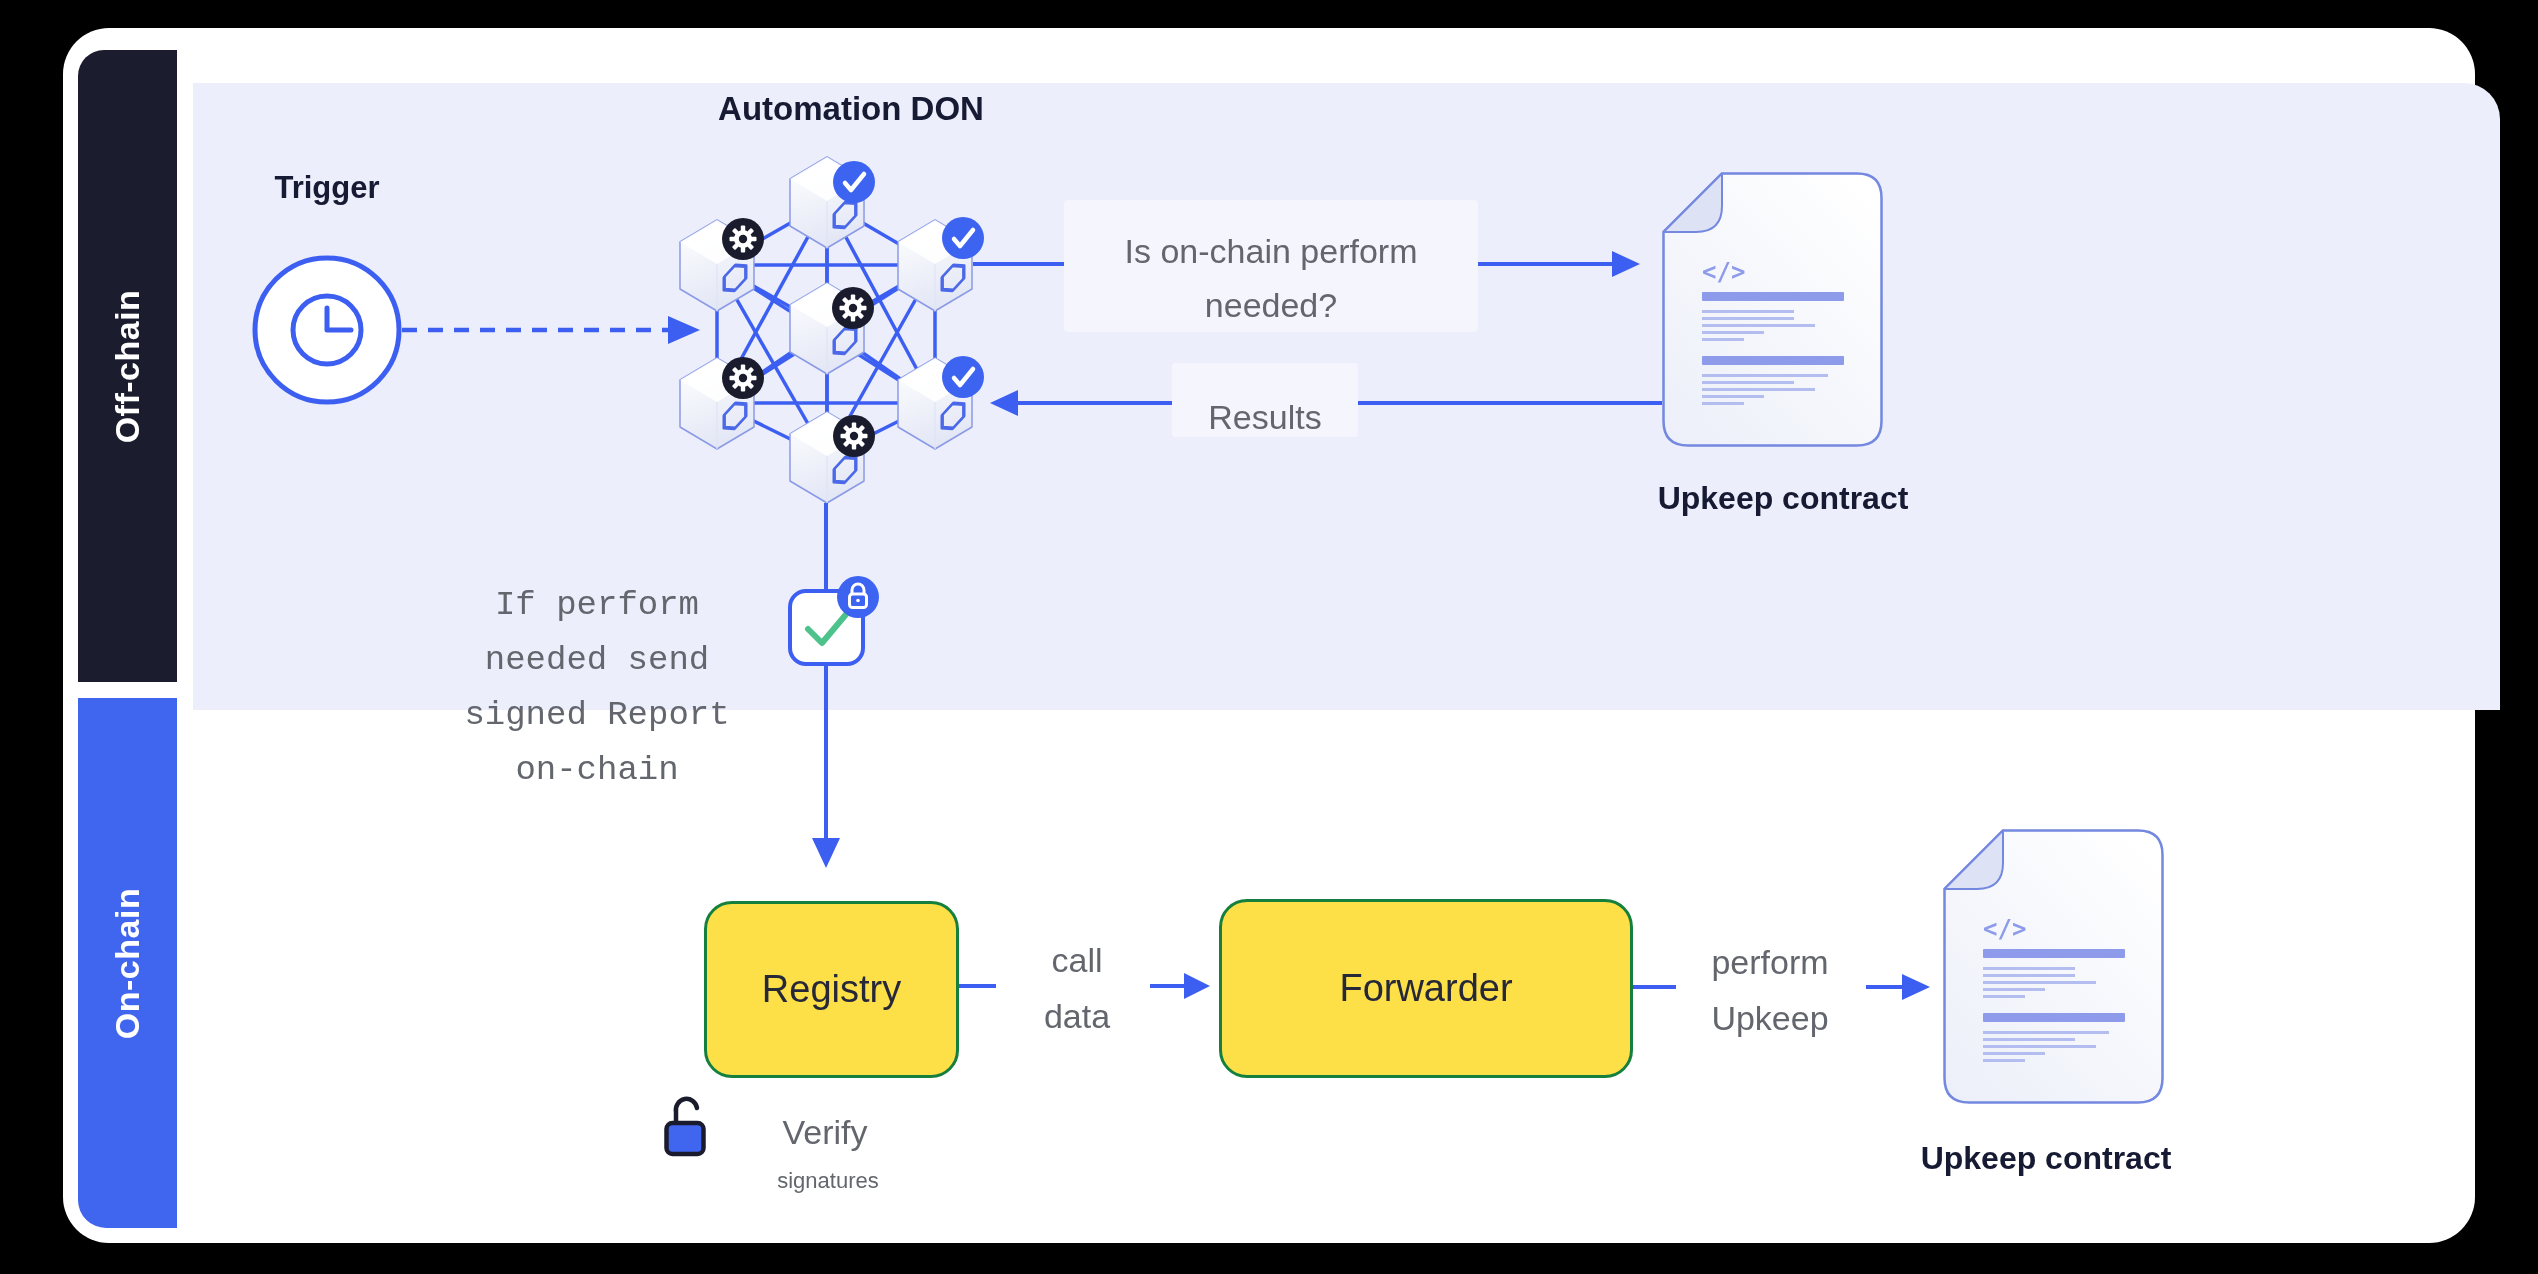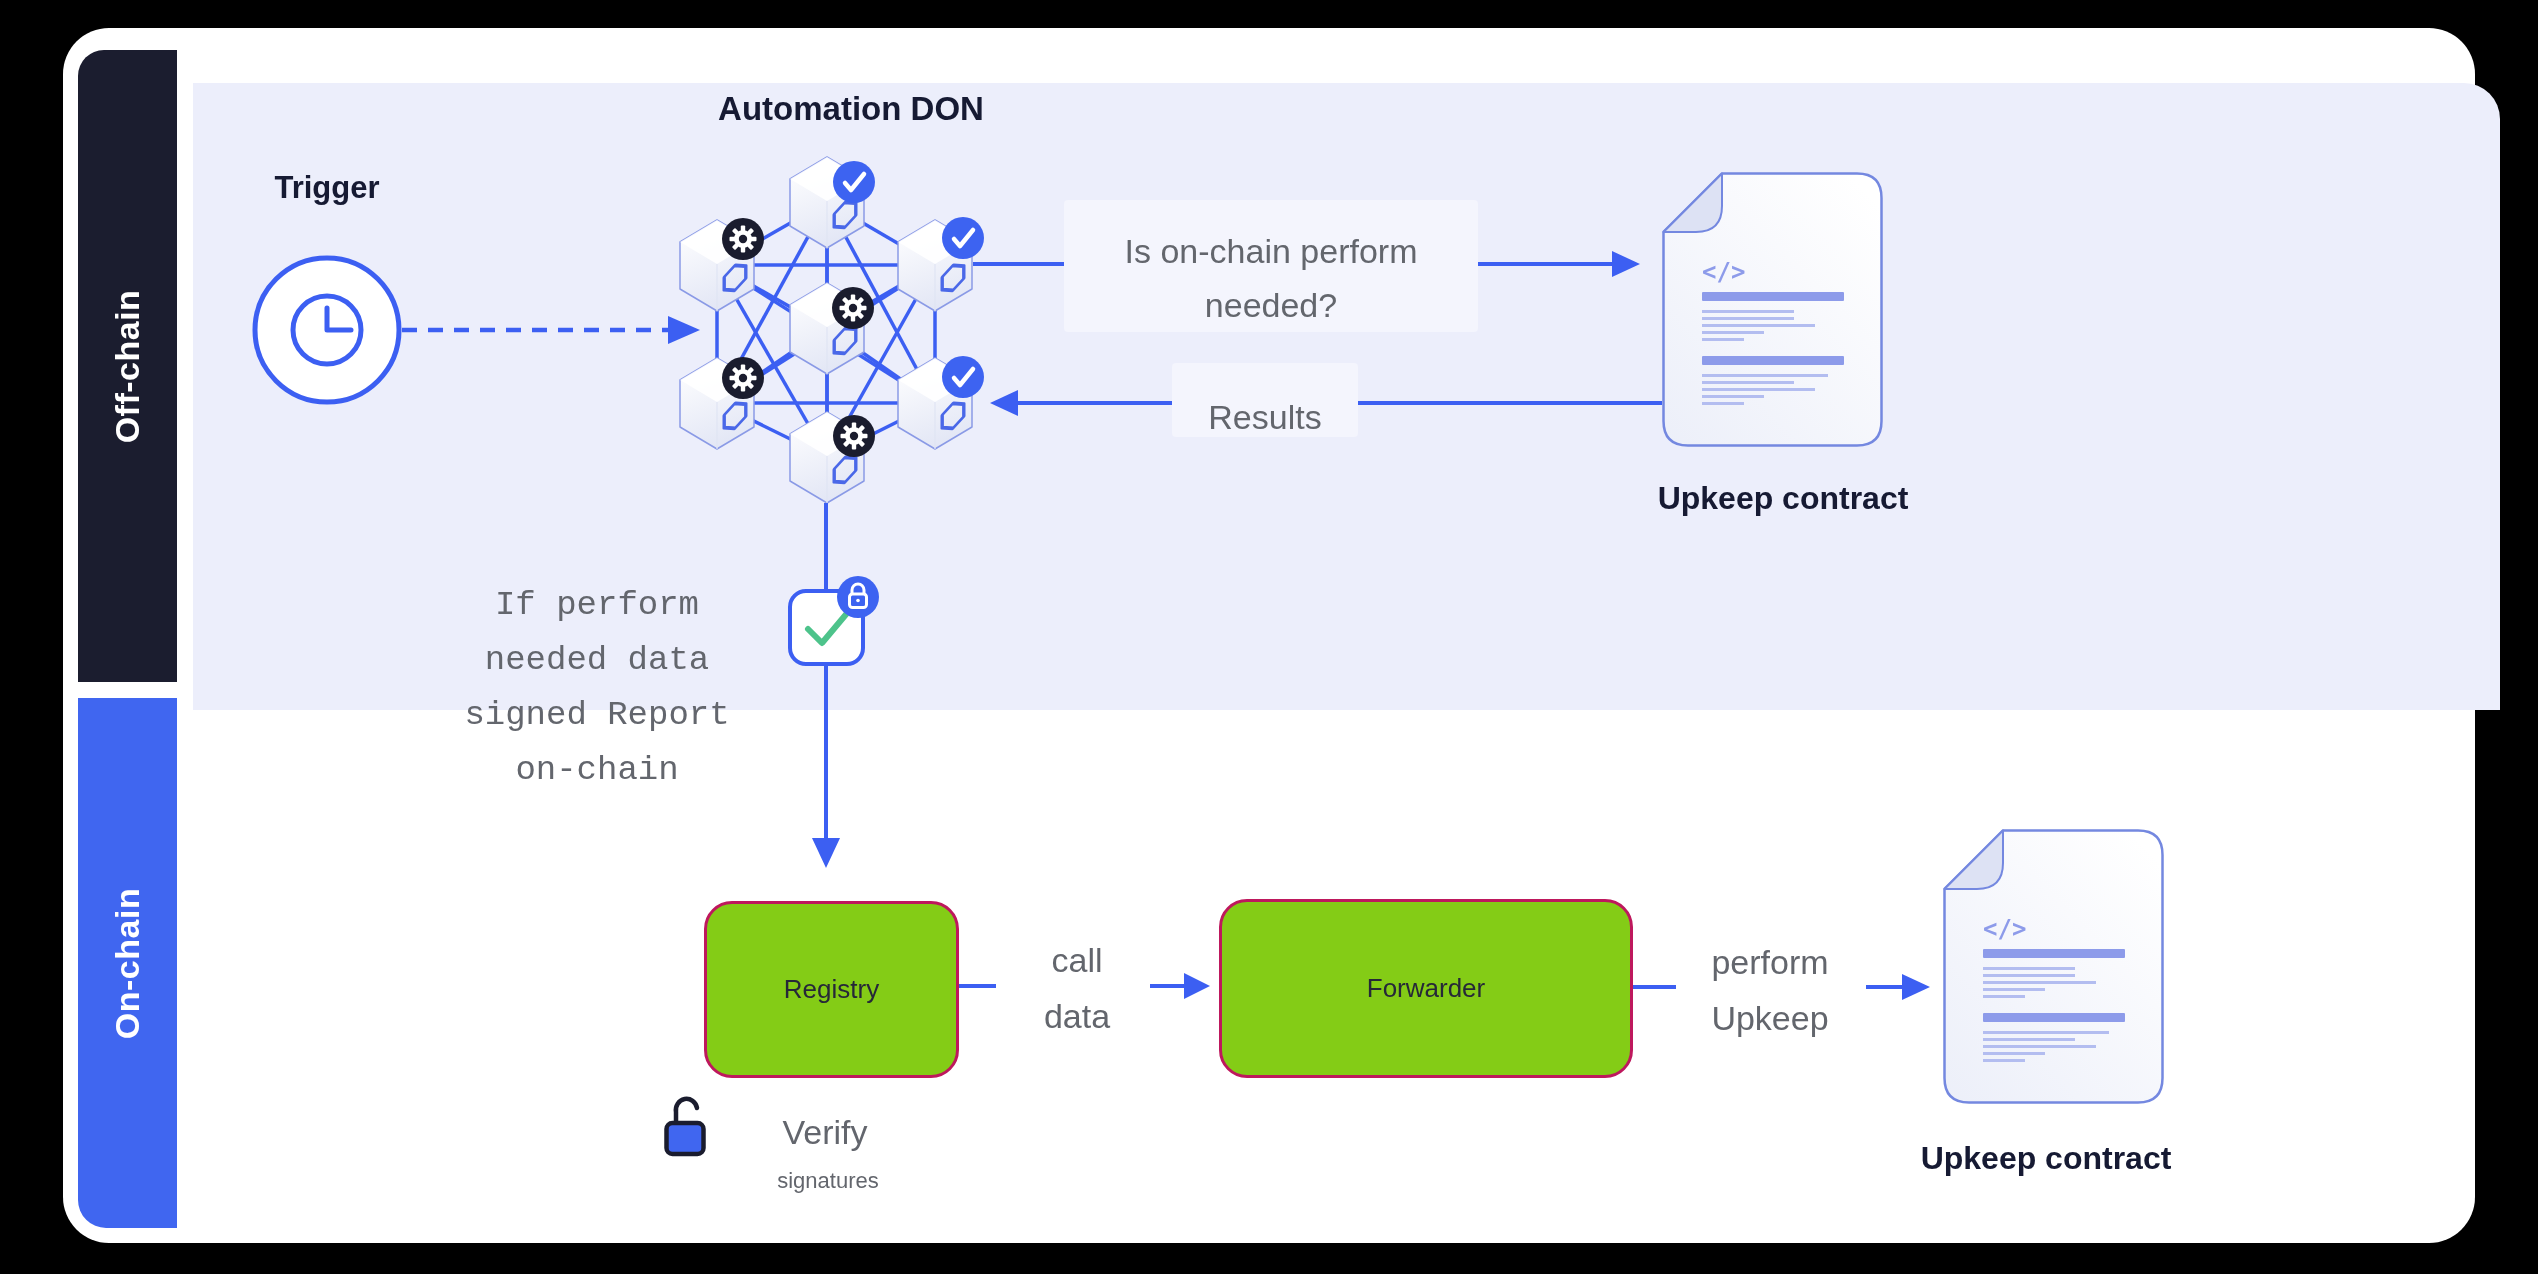--- a/index.html
+++ b/index.html
@@ -16,22 +16,22 @@
   .lbl-dark{color:#161a33;font-weight:bold;}
   .lbl-gray{color:#63666d;font-weight:normal;}
   .lbl-trigger{left:227px;top:170px;width:200px;font-size:31px;}
   .lbl-don{left:701px;top:90px;width:300px;font-size:33px;}
   .qbox{position:absolute;left:1064px;top:200px;width:414px;height:132px;background:#f4f5fd;border-radius:4px;z-index:3;
         display:flex;flex-direction:column;justify-content:flex-end;font-size:34px;line-height:54px;color:#63666d;text-align:center;}
   .rbox{position:absolute;left:1172px;top:363px;width:186px;height:74px;background:#f4f5fd;border-radius:4px;z-index:3;
         display:flex;align-items:flex-end;justify-content:center;font-size:34px;color:#63666d;}
   .lbl-upkeep1{left:1633px;top:480px;width:300px;font-size:32px;}
   .note-report{left:447px;top:578px;width:300px;font-size:34px;line-height:55px;font-family:Liberation Mono, monospace;}
-  .nodebox{position:absolute;z-index:3;background:#84cc16;border:3px solid #be185d;border-radius:28px;
-           display:flex;align-items:center;justify-content:center;font-size:26px;color:#262838;}
+  .nodebox{position:absolute;z-index:3;background:#fde047;border:3px solid #15803d;border-radius:28px;
+           display:flex;align-items:center;justify-content:center;font-size:38px;color:#262838;}
   .box-registry{left:704px;top:901px;width:249px;height:171px;}
   .box-forwarder{left:1219px;top:899px;width:408px;height:173px;}
   .lbl-calldata{left:1007px;top:932px;width:140px;font-size:34px;line-height:56px;}
   .lbl-perform{left:1670px;top:934px;width:200px;font-size:34px;line-height:56px;}
   .lbl-upkeep2{left:1896px;top:1140px;width:300px;font-size:32px;}
   .lbl-verify1{left:725px;top:1113px;width:200px;font-size:34px;}
   .lbl-verify2{left:713px;top:1168px;width:230px;font-size:22px;}
 </style>
 </head>
 <body>
@@ -222,21 +222,21 @@
   </div>
 
   <div class="rbox">
     <span>Results</span>
   </div>
 
   <div class="lbl lbl-dark lbl-upkeep1">Upkeep contract</div>
 
   <div class="lbl lbl-gray note-report">
     <div>If perform</div>
-    <div>needed data</div>
+    <div>needed send</div>
     <div>signed Report</div>
     <div>on-chain</div>
   </div>
 
   <div class="nodebox box-registry">
     <span>Registry</span>
   </div>
 
   <div class="lbl lbl-gray lbl-calldata">
     <div>call</div>

